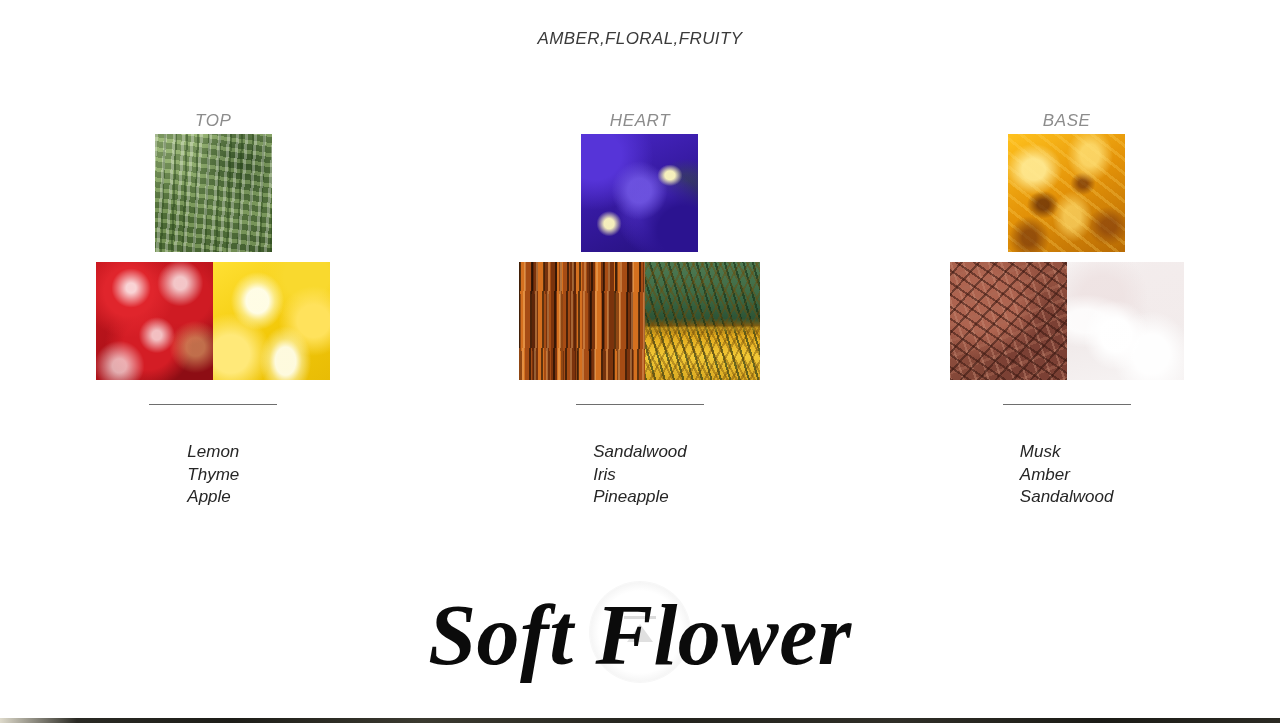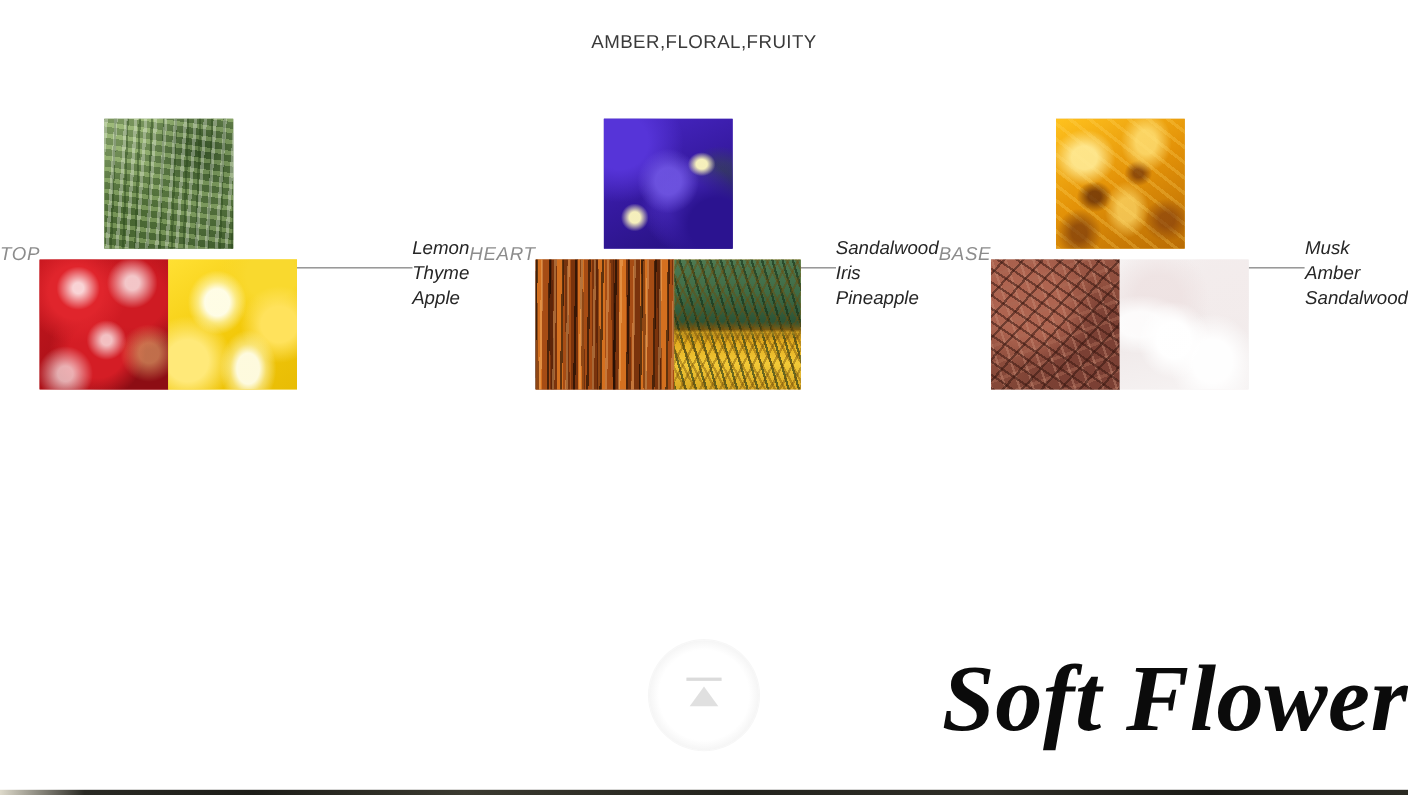--- a/index.html
+++ b/index.html
@@ -17,38 +17,39 @@
     color: #222;
   }
 
   
   .accords {
     position: absolute;
     top: 29px;
     left: 0;
     width: 1280px;
     text-align: center;
+    font-style: italic;
     font-size: 17px;
     letter-spacing: 0.4px;
     color: #3a3a3a;
     white-space: pre;
   }
 
   
   .columns {
     position: absolute;
     top: 108px;
     left: 0;
     width: 1280px;
     display: flex;
   }
   .column {
     width: 33.3333%;
     display: flex;
-    flex-direction: row;
+    flex-direction: column;
     align-items: center;
   }
   .col-title {
     font-style: italic;
     font-size: 17px;
     color: #8c8c8c;
     letter-spacing: 0.6px;
     height: 26px;
     line-height: 26px;
   }
@@ -239,21 +240,21 @@
     height: 34px;
     margin-left: -23px;
     margin-top: -17px;
     opacity: .30;
   }
   .brand-title {
     position: absolute;
     left: 0;
     top: 0;
     width: 1280px;
-    text-align: right;
+    text-align: center;
     font-family: "Liberation Serif", "DejaVu Serif", serif;
     font-weight: bold;
     font-style: italic;
     font-size: 86px;
     line-height: 140px;
     color: #0b0b0b;
     letter-spacing: 0.5px;
   }
   .bottom-strip {
     position: absolute;

